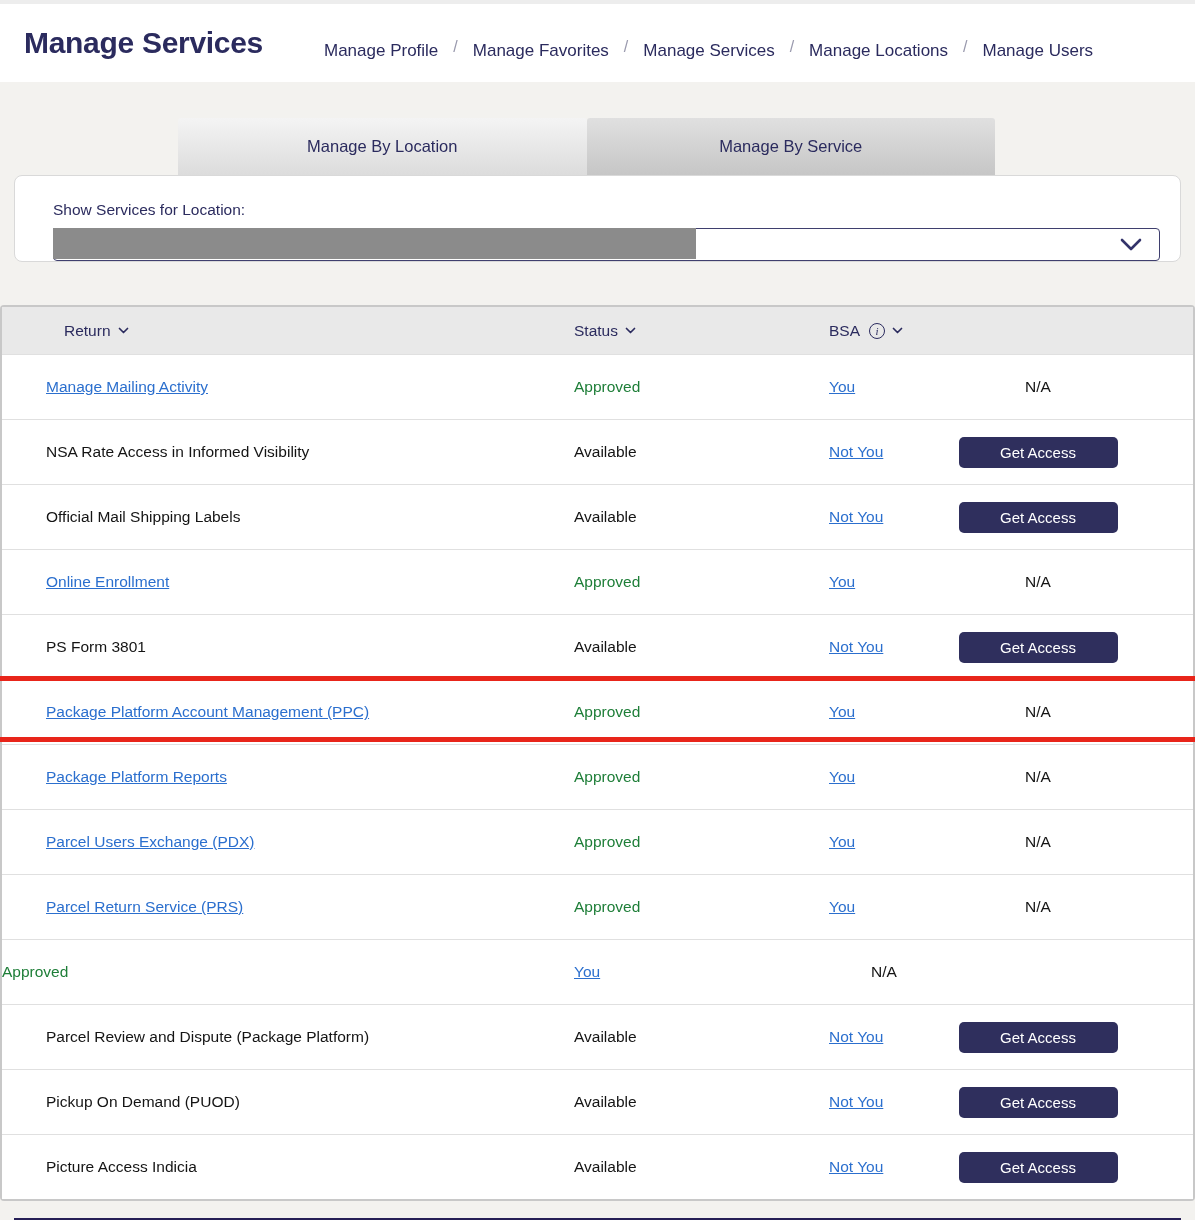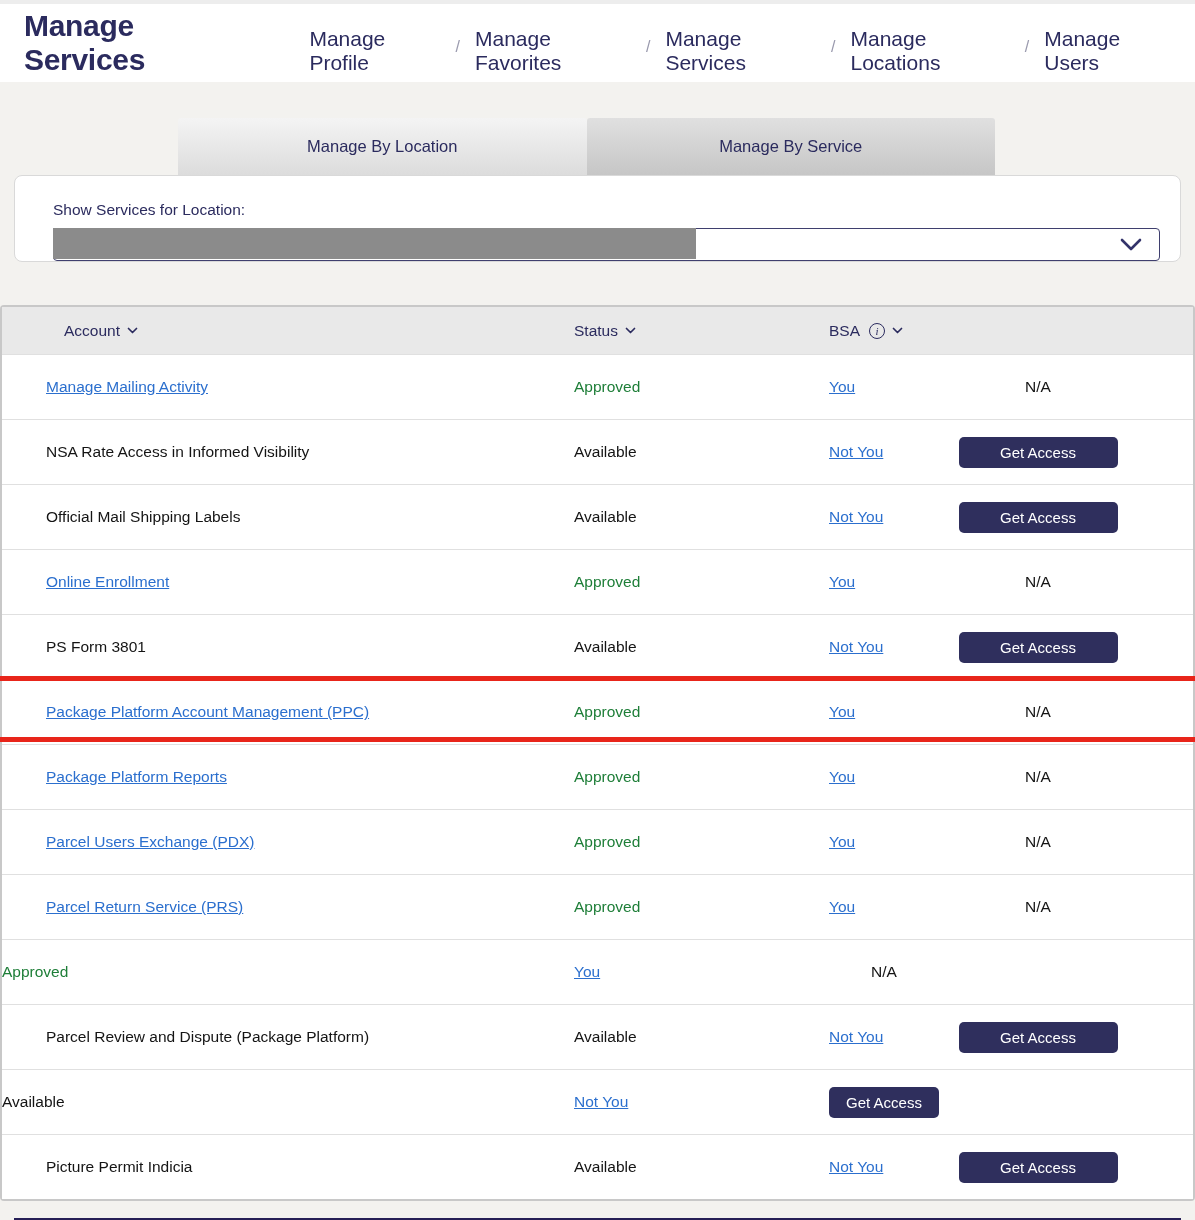--- a/index.html
+++ b/index.html
@@ -9,21 +9,21 @@
     font-family:"Liberation Sans","DejaVu Sans",sans-serif;
     color:#141414;
     position:relative;
   }
   .top-strip { height:4px; background:#ededed; }
 
   
   .header { background:#fff; height:78px; display:flex; align-items:center; padding:4px 24px;gap:7px; }
   .page-title { font-size:30px; font-weight:700; letter-spacing:-0.3px; color:#2b2b5e; }
   .breadcrumbs { margin-left:54px; display:flex; align-items:center; gap:15px; padding-top:8px; }
-  .crumb { color:#2b2b5e; font-size:21px; font-weight:500; text-decoration:none; cursor:pointer;margin-top:8px; }
+  .crumb { color:#2b2b5e; font-size:17px; font-weight:500; text-decoration:none; cursor:pointer;margin-top:8px; }
   .crumb-sep { color:#9a9aae; font-size:16px; font-weight:300; }
 
   
   .tabs { display:flex; margin:36px 0 0 178px; width:817px; height:57px; }
   .tab { flex:1; display:flex; align-items:center; justify-content:center;
          font-size:16.5px; color:#2b2b5e; cursor:pointer; border-radius:3px 3px 0 0; }
   .tab-location { background:linear-gradient(#f4f4f4,#dcdcdc); }
   .tab-service  { background:linear-gradient(#e0e0e0,#c6c6c6); }
 
   
@@ -95,21 +95,21 @@
       <svg width="24" height="16" viewBox="0 0 24 16">
         <polyline points="3,3 12,12 21,3" fill="none" stroke="#33336a" stroke-width="2.6" stroke-linecap="round" stroke-linejoin="round"></polyline>
       </svg>
     </span>
   </div>
 </div>
 
 <div class="table-panel">
   <div class="trow thead">
       <div class="hcell">
-        <span>Account</span>
+        <span>Return</span>
         <svg width="11" height="7" viewBox="0 0 11 7">
           <polyline points="1.5,1.5 5.5,5.5 9.5,1.5" fill="none" stroke="#2b2b5e" stroke-width="1.7" stroke-linecap="round" stroke-linejoin="round"></polyline>
         </svg>
       </div>
       <div class="hcell">
         <span>Status</span>
         <svg width="11" height="7" viewBox="0 0 11 7">
           <polyline points="1.5,1.5 5.5,5.5 9.5,1.5" fill="none" stroke="#2b2b5e" stroke-width="1.7" stroke-linecap="round" stroke-linejoin="round"></polyline>
         </svg>
       </div>
@@ -204,28 +204,29 @@
       </div>
       <div class="trow row">
         <div class="cell cell-service"><span>Parcel Review and Dispute (Package Platform)</span></div>
         <div class="cell status-available">Available</div>
         <div class="cell"><a class="bsa-link">Not You</a></div>
         <div class="cell cell-action">
           <button class="get-access-btn">Get Access</button>
         </div>
       </div>
       <div class="trow row">
-        <div class="cell status-available">Available</div>
-        <div class="cell"><a class="bsa-link">Not You</a></div>
-        <div class="cell cell-action">
-          <button class="get-access-btn">Get Access</button>
-        </div>
-      </div>
-      <div class="trow row">
-        <div class="cell cell-service"><span>Picture Permit Indicia</span></div>
+        <div class="cell cell-service"><span>Pickup On Demand (PUOD)</span></div>
+        <div class="cell status-available">Available</div>
+        <div class="cell"><a class="bsa-link">Not You</a></div>
+        <div class="cell cell-action">
+          <button class="get-access-btn">Get Access</button>
+        </div>
+      </div>
+      <div class="trow row">
+        <div class="cell cell-service"><span>Picture Access Indicia</span></div>
         <div class="cell status-available">Available</div>
         <div class="cell"><a class="bsa-link">Not You</a></div>
         <div class="cell cell-action">
           <button class="get-access-btn">Get Access</button>
         </div>
       </div>
     </div>
 </div>
 
 <div class="bottom-bar"></div>

